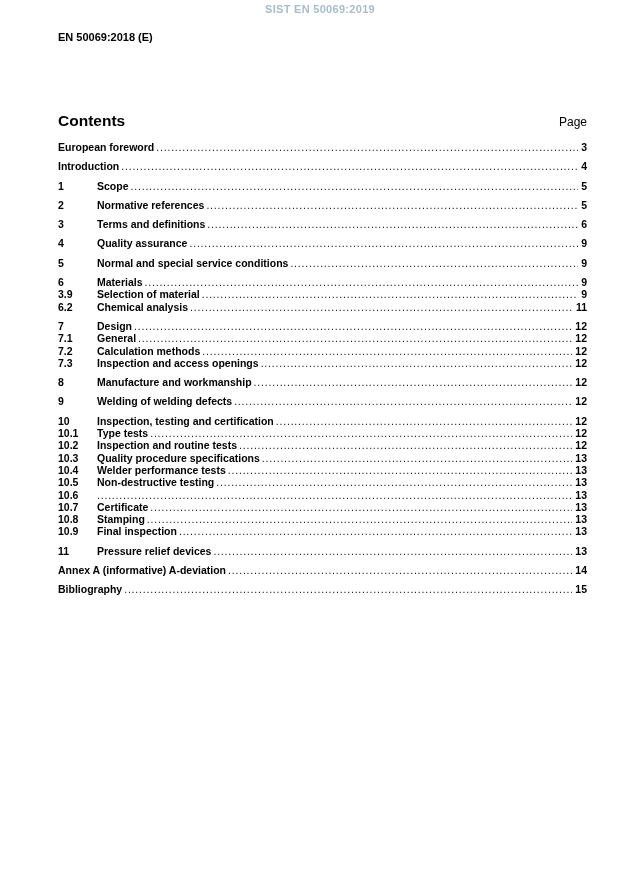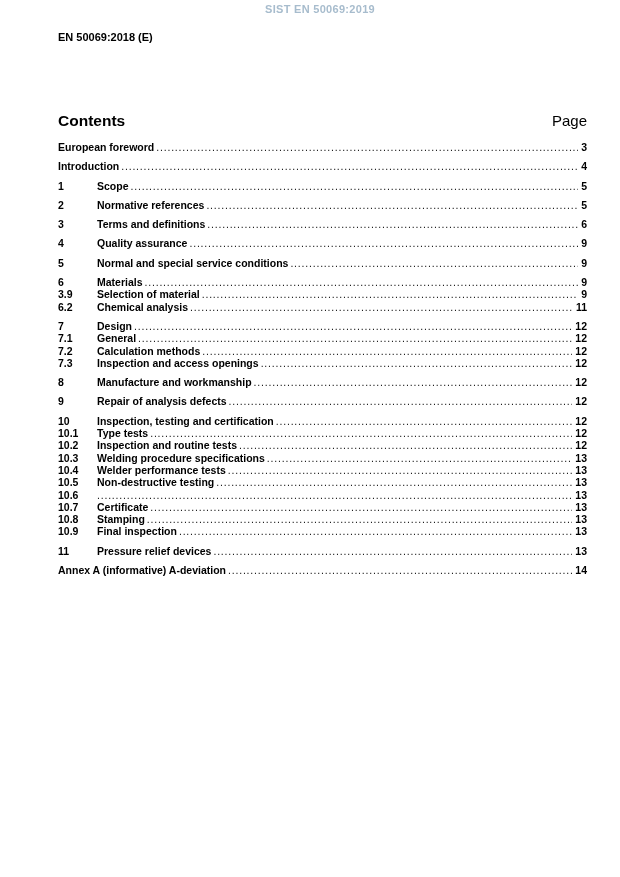--- a/index.html
+++ b/index.html
@@ -43,21 +43,21 @@
     display: flex;
     justify-content: space-between;
     align-items: flex-end;
   }
   .contents-title {
     margin: 0;
     font-size: 15.5px;
     font-weight: bold;
   }
   .page-label {
-    font-size: 15px;
+    font-size: 12px;
     font-weight: normal;
     padding-bottom: 1px;
   }
   .toc {
     position: absolute;
     top: 141px;
     left: 58px;
     right: 53px;
   }
   .toc-row {
@@ -200,21 +200,21 @@
         <span class="toc-page">12</span>
       </div>
       <div class="toc-row gap">
         <span class="toc-num">8</span>
         <span class="toc-label">Manufacture and workmanship</span>
         <span class="toc-dots"></span>
         <span class="toc-page">12</span>
       </div>
       <div class="toc-row gap">
         <span class="toc-num">9</span>
-        <span class="toc-label">Repair of analysis defects</span>
+        <span class="toc-label">Welding of welding defects</span>
         <span class="toc-dots"></span>
         <span class="toc-page">12</span>
       </div>
       <div class="toc-row gap">
         <span class="toc-num">10</span>
         <span class="toc-label">Inspection, testing and certification</span>
         <span class="toc-dots"></span>
         <span class="toc-page">12</span>
       </div>
       <div class="toc-row">
@@ -224,21 +224,21 @@
         <span class="toc-page">12</span>
       </div>
       <div class="toc-row">
         <span class="toc-num">10.2</span>
         <span class="toc-label">Inspection and routine tests</span>
         <span class="toc-dots"></span>
         <span class="toc-page">12</span>
       </div>
       <div class="toc-row">
         <span class="toc-num">10.3</span>
-        <span class="toc-label">Welding procedure specifications</span>
+        <span class="toc-label">Quality procedure specifications</span>
         <span class="toc-dots"></span>
         <span class="toc-page">13</span>
       </div>
       <div class="toc-row">
         <span class="toc-num">10.4</span>
         <span class="toc-label">Welder performance tests</span>
         <span class="toc-dots"></span>
         <span class="toc-page">13</span>
       </div>
       <div class="toc-row">
@@ -274,17 +274,22 @@
         <span class="toc-num">11</span>
         <span class="toc-label">Pressure relief devices</span>
         <span class="toc-dots"></span>
         <span class="toc-page">13</span>
       </div>
       <div class="toc-row gap">
         <span class="toc-label">Annex A (informative)  A-deviation</span>
         <span class="toc-dots"></span>
         <span class="toc-page">14</span>
       </div>
+      <div class="toc-row gap">
+        <span class="toc-label">Bibliography</span>
+        <span class="toc-dots"></span>
+        <span class="toc-page">15</span>
+      </div>
     </div>
 
   <div class="footer-page-num">2</div>
 
 </div>
 
 </body></html>

